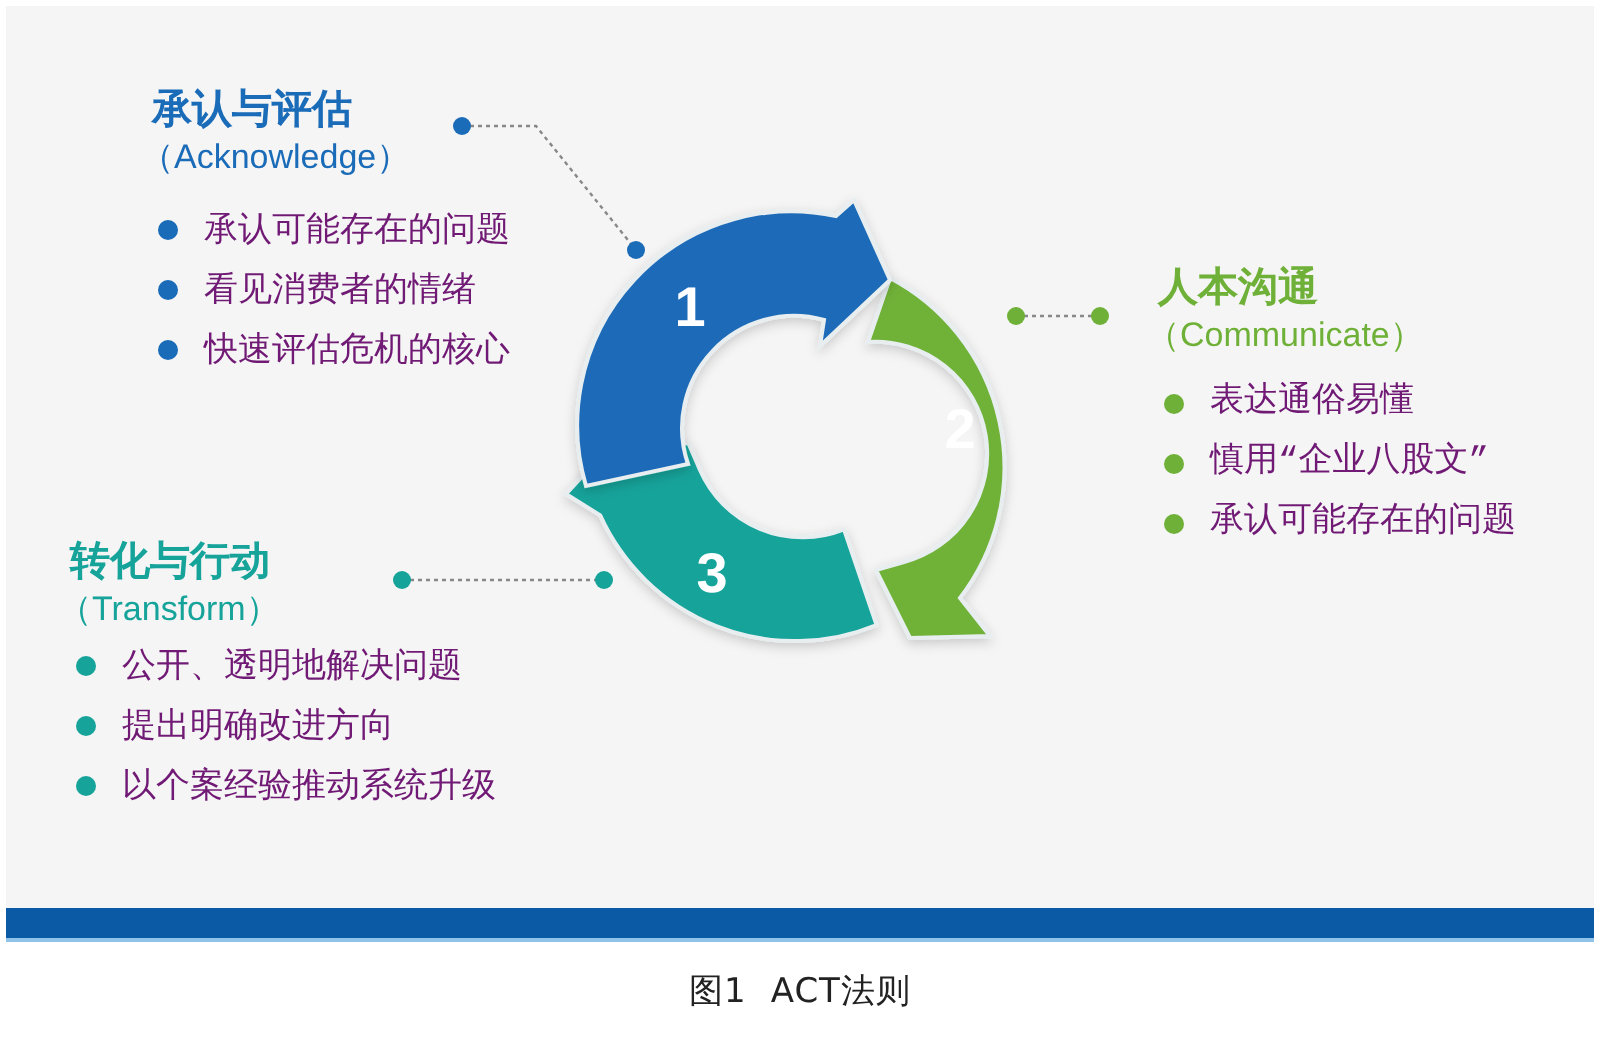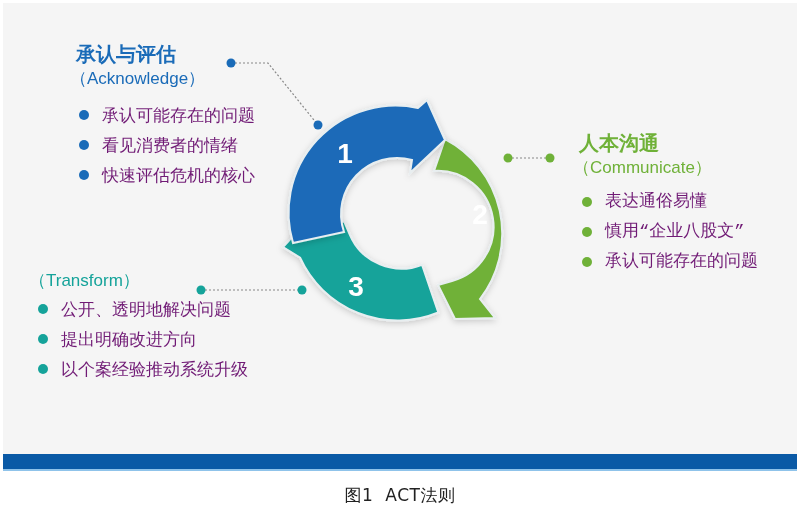--- a/index.html
+++ b/index.html
@@ -82,20 +82,21 @@
   <div class="title c-green">人本沟通</div>
   <div class="subtitle c-green" style="margin-left:-6px;">（Communicate）</div>
   <ul style="margin-top:6px;font-family:Liberation Mono, monospace;">
     <li><span class="dot" style="background:#6fb138"></span><span>表达通俗易懂</span></li>
     <li><span class="dot" style="background:#6fb138"></span><span>慎用“企业八股文”</span></li>
     <li><span class="dot" style="background:#6fb138"></span><span>承认可能存在的问题</span></li>
   </ul>
 </div>
 
 <div class="block" style="left:35px; top:268px;">
+  <div class="title c-teal">转化与行动</div>
   <div class="subtitle c-teal" style="margin-left:-6px;">（Transform）</div>
   <ul style="">
     <li><span class="dot" style="background:#15a39a"></span><span>公开、透明地解决问题</span></li>
     <li><span class="dot" style="background:#15a39a"></span><span>提出明确改进方向</span></li>
     <li><span class="dot" style="background:#15a39a"></span><span>以个案经验推动系统升级</span></li>
   </ul>
 </div>
 
 <div class="bar"></div>
 <div class="bar-line"></div>

